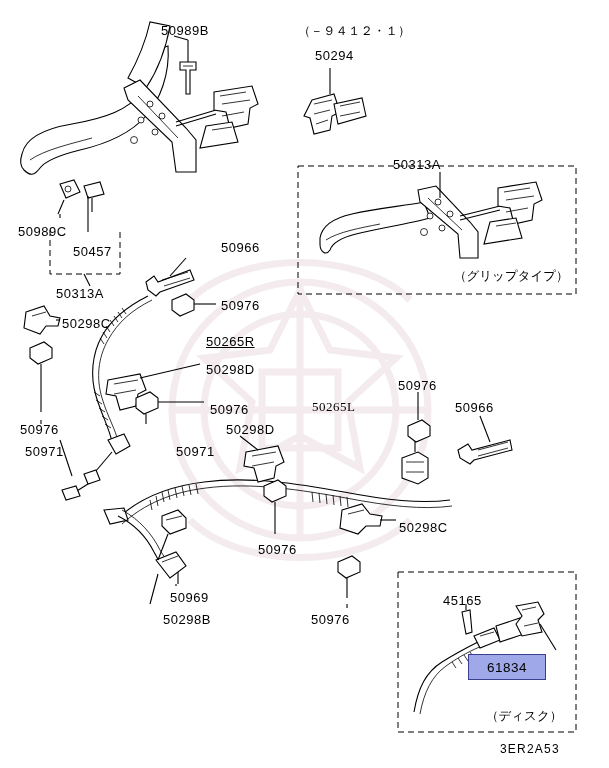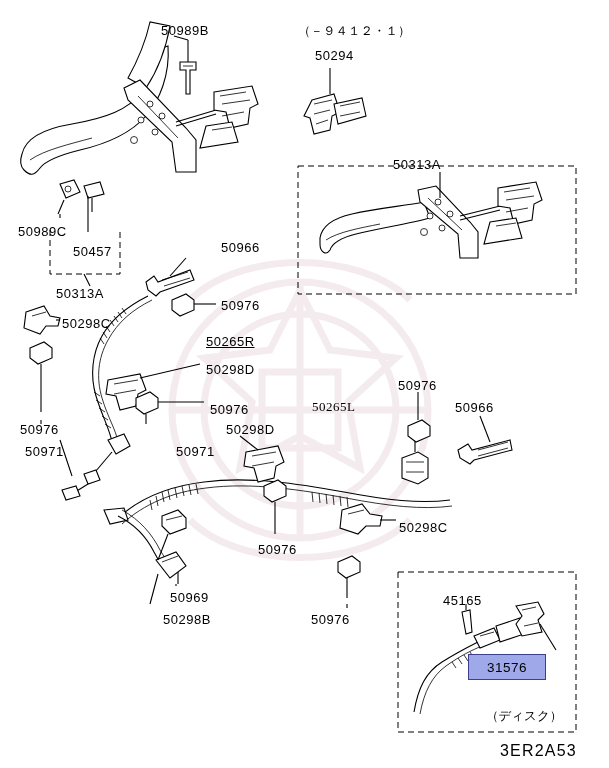--- a/index.html
+++ b/index.html
@@ -30,21 +30,21 @@
     font-size: 13px;
     color: #000000;
     white-space: nowrap;
     letter-spacing: 0.5px;
   }
   .lbl.jp {
     font-size: 12.5px;
     letter-spacing: 0px;
   }
   .lbl.code {
-    font-size: 16px;
+    font-size: 12px;
     letter-spacing: 1.2px;
   }
   .hl {
     position: absolute;
     background: #9fa8e8;
     border: 1px solid #3b3f8c;
     box-sizing: border-box;
   }
   .hl .hltxt {
     position: absolute;
@@ -290,21 +290,22 @@
   <div class="lbl" style="left:226px; top:422px;">50298D</div>
   <div class="lbl" style="left:25px; top:444px;">50971</div>
   <div class="lbl" style="left:176px; top:444px;">50971</div>
   <div class="lbl" style="left:399px; top:520px;">50298C</div>
   <div class="lbl" style="left:258px; top:542px;">50976</div>
   <div class="lbl" style="left:170px; top:590px;">50969</div>
   <div class="lbl" style="left:118px; top:612px;margin-left:45px;">50298B</div>
   <div class="lbl" style="left:311px; top:612px;">50976</div>
   <div class="lbl" style="left:443px; top:593px;">45165</div>
 
+  <div class="lbl jp" style="left:454px; top:268px;">（グリップタイプ）</div>
   <div class="lbl jp" style="left:486px; top:708px;text-align:right;">（ディスク）</div>
 
   <div class="hl" style="left:468px; top:654px; width:78px; height:26px;">
-    <span class="hltxt">31576</span>
+    <span class="hltxt">61834</span>
   </div>
 
   <div class="lbl code" style="left:500px; top:742px;">3ER2A53</div>
 
 </div>
 
 </body></html>

